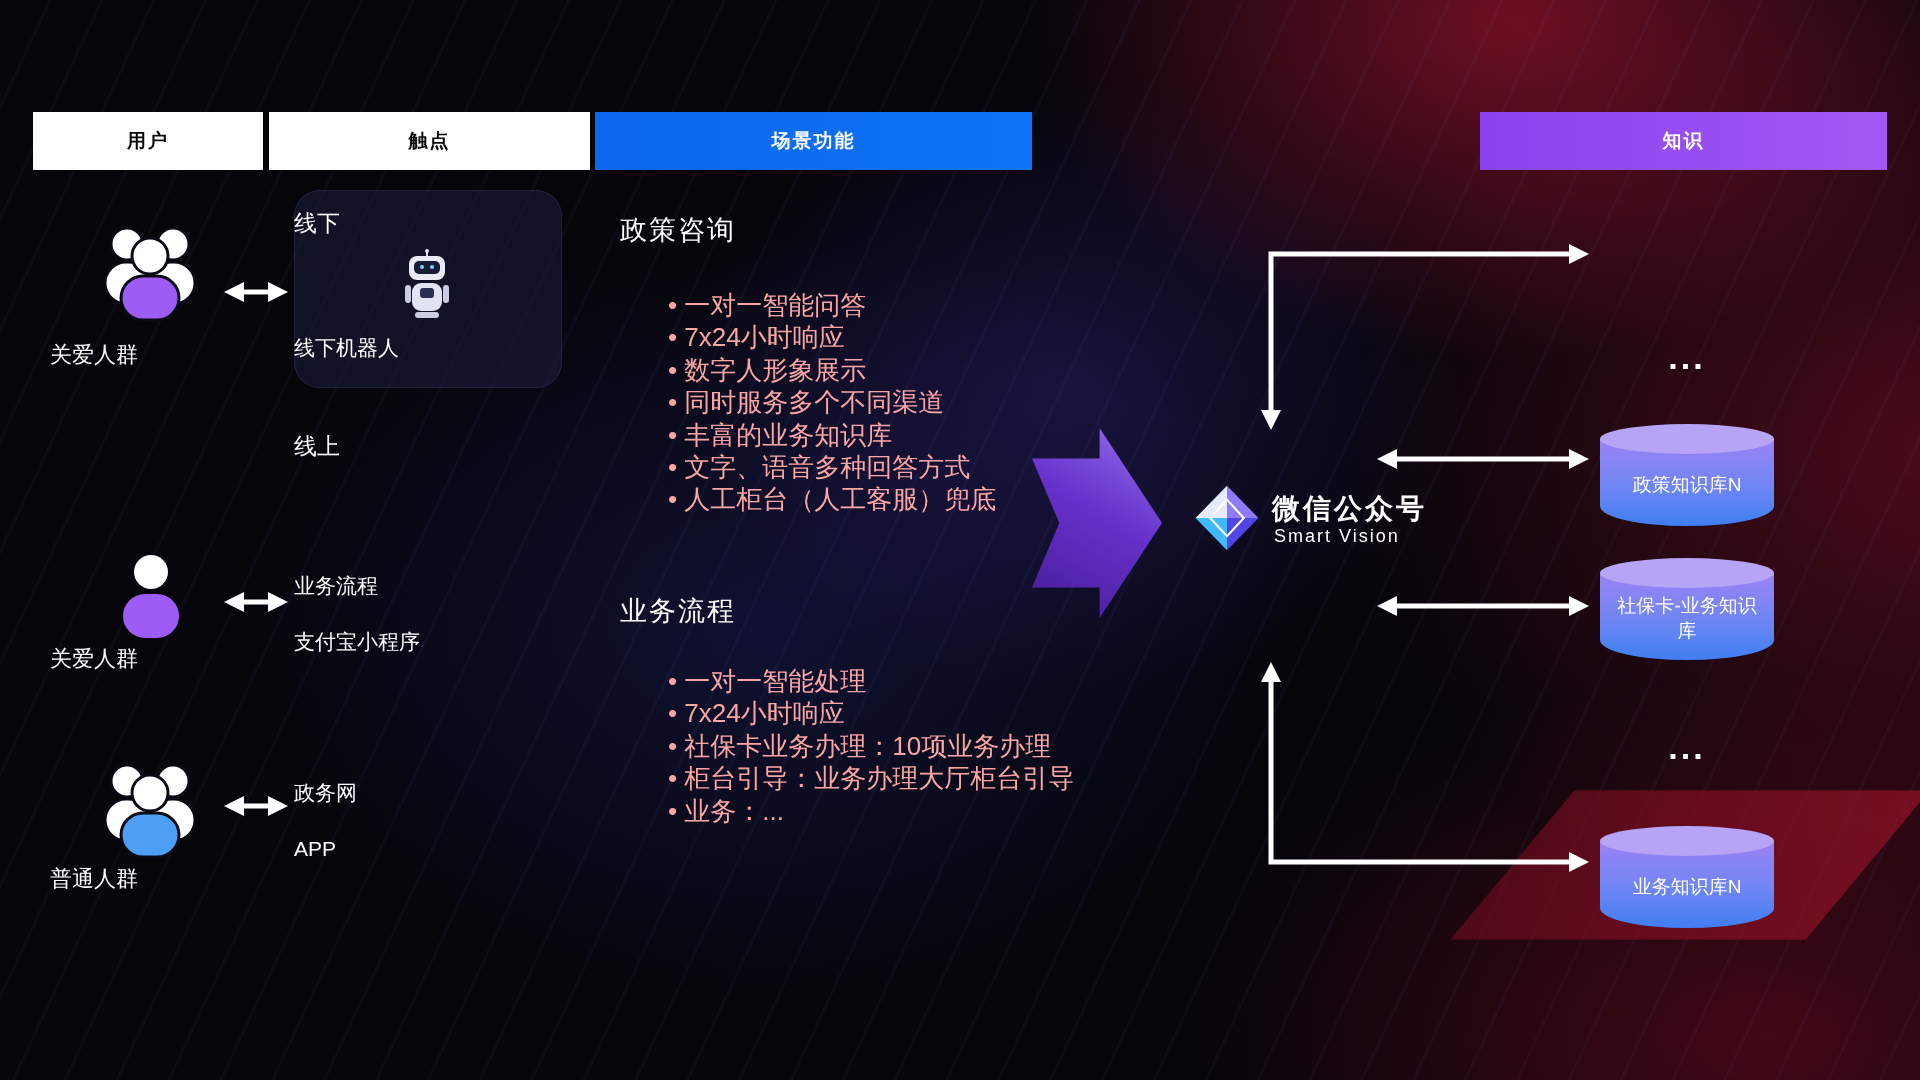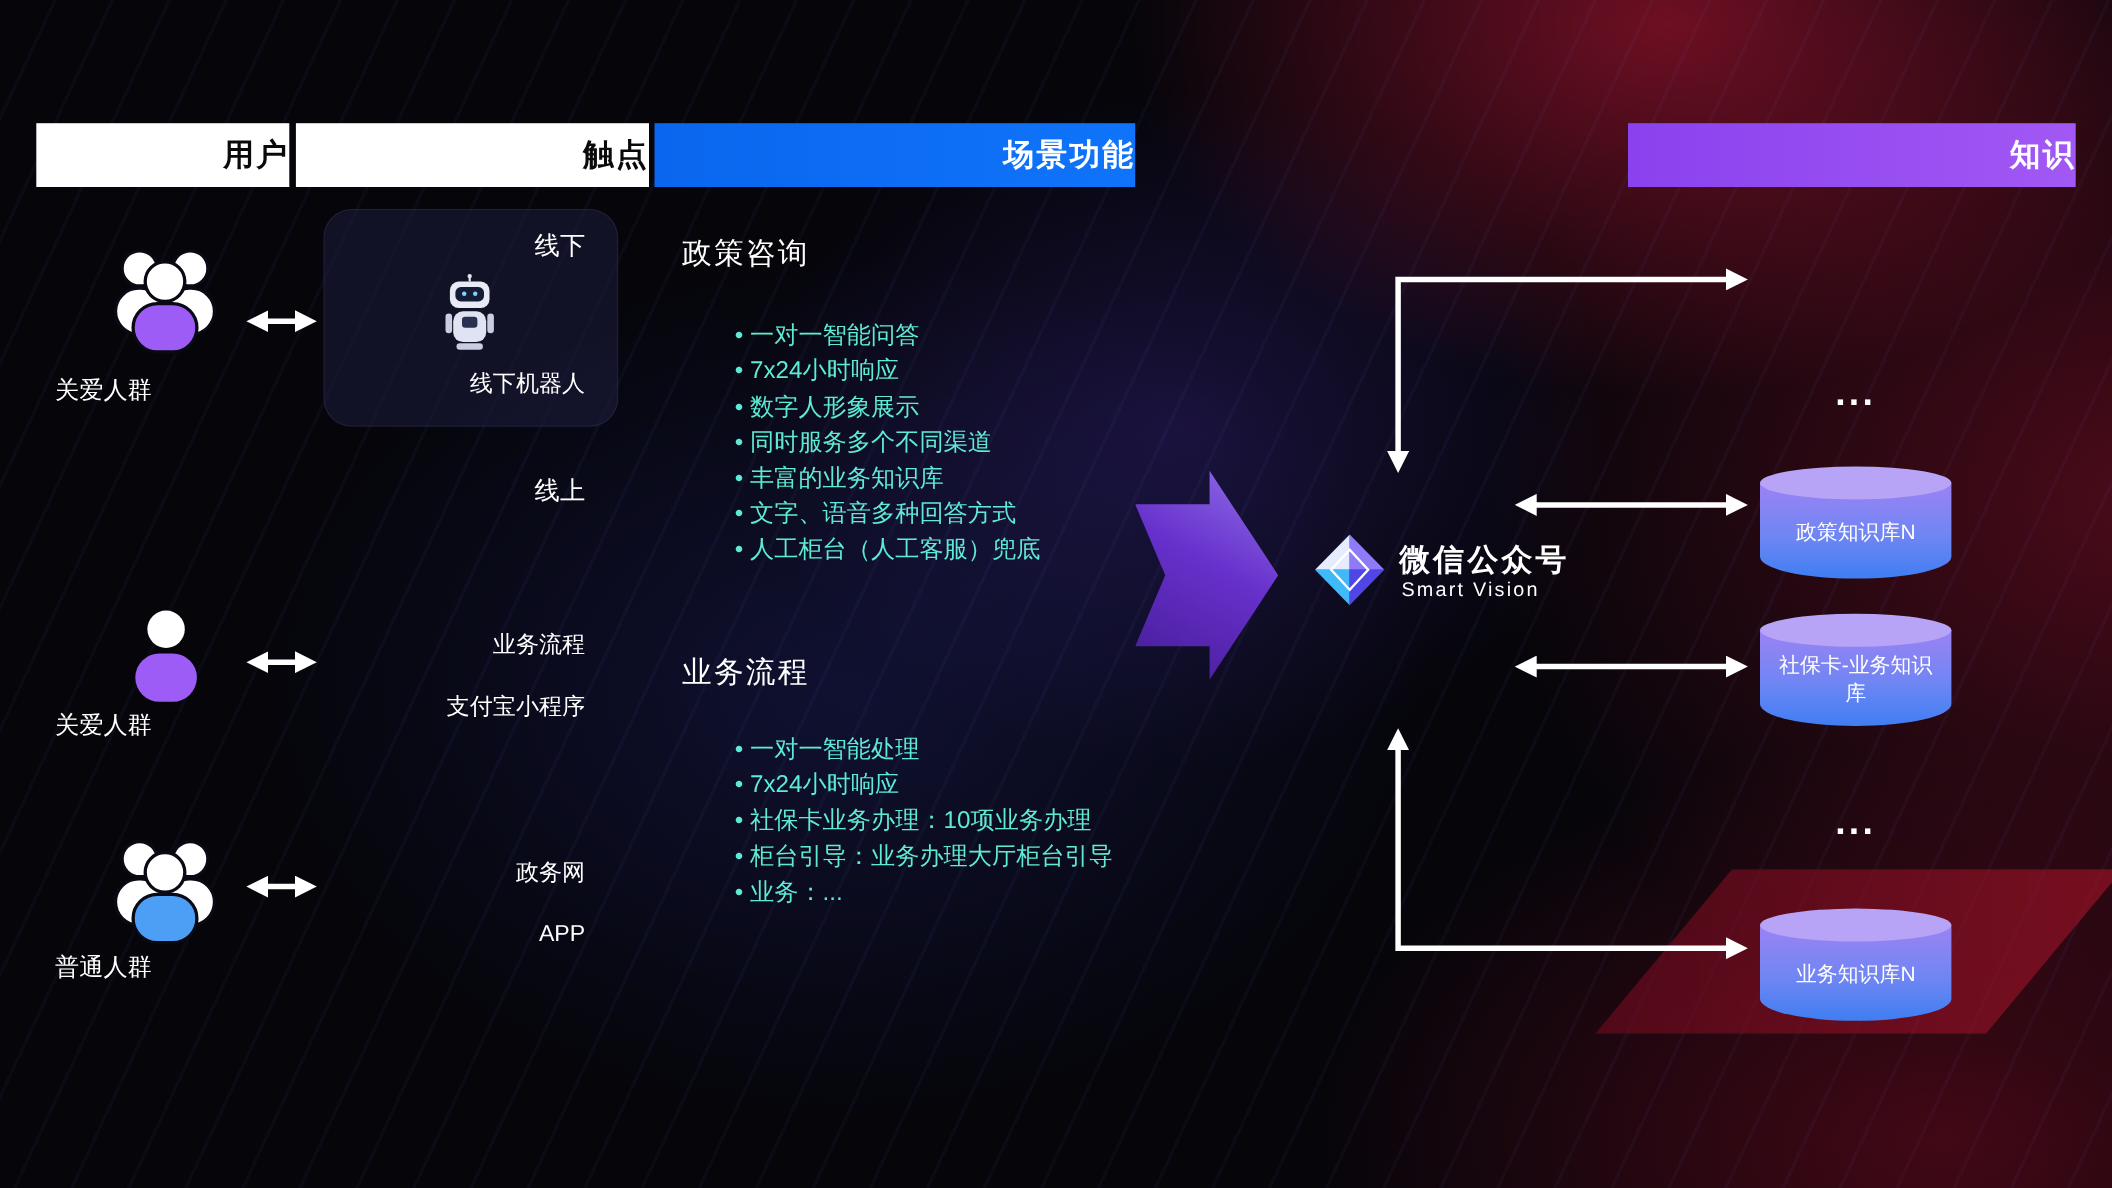--- a/index.html
+++ b/index.html
@@ -26,41 +26,41 @@
   }
   .red-chevron{
     position:absolute;left:1450px;top:790px;width:480px;height:150px;
     background:linear-gradient(90deg,#7c0d22,#b5162e);
     clip-path:polygon(0 100%, 26% 0, 100% 0, 74% 100%);
     opacity:.55;filter:blur(1px);
   }
   
   .hdr{
     position:absolute;top:112px;height:58px;line-height:58px;
-    text-align:right;font-size:28px;font-weight:bold;letter-spacing:2px;
+    text-align:center;font-size:19px;font-weight:bold;letter-spacing:2px;
   }
   .hdr-white{background:#ffffff;color:#0a0a0a;}
   .hdr-blue{background:linear-gradient(90deg,#0a66ee,#0f74fa);color:#fff;}
   .hdr-purple{background:linear-gradient(90deg,#8a42ee,#a258f4);color:#fff;}
   
   .user-icon{position:absolute;}
   .user-label{position:absolute;left:50px;width:200px;text-align:left;font-size:22px;color:#fff;}
   
   .offline-card{
     position:absolute;left:294px;top:190px;width:266px;height:196px;
     background:rgba(30,30,62,0.55);border:1px solid rgba(140,140,220,0.12);
     border-radius:26px;
   }
-  .tp-text{position:absolute;left:310px;width:222px;text-align:right;color:#fff;}
+  .tp-text{position:absolute;left:294px;width:222px;text-align:left;color:#fff;}
   .tp-big{font-size:23px;}
   .tp-small{font-size:21px;}
   
   .scn-title{position:absolute;left:620px;width:420px;text-align:left;font-size:27px;color:#fff;letter-spacing:2px;}
   .scn-list{position:absolute;left:668px;width:430px;margin:0;padding:0;list-style:none;}
-  .scn-list li{font-size:22px;line-height:32.4px;color:#5eead4;white-space:nowrap;}
+  .scn-list li{font-size:26px;line-height:32.4px;color:#fca5a5;white-space:nowrap;}
   .scn-list li::before{content:"•  ";}
   
   .big-arrow{
     position:absolute;left:1032px;top:428px;width:130px;height:190px;
     background:linear-gradient(210deg,#9d7af8 0%,#6d33d8 45%,#4a1d9e 100%);
     clip-path:polygon(0 16%, 52% 16%, 52% 0, 100% 50%, 52% 100%, 52% 84%, 0 84%, 21% 50%);
     opacity:.93;
   }
   
   .logo-diamond{position:absolute;left:1192px;top:483px;}

